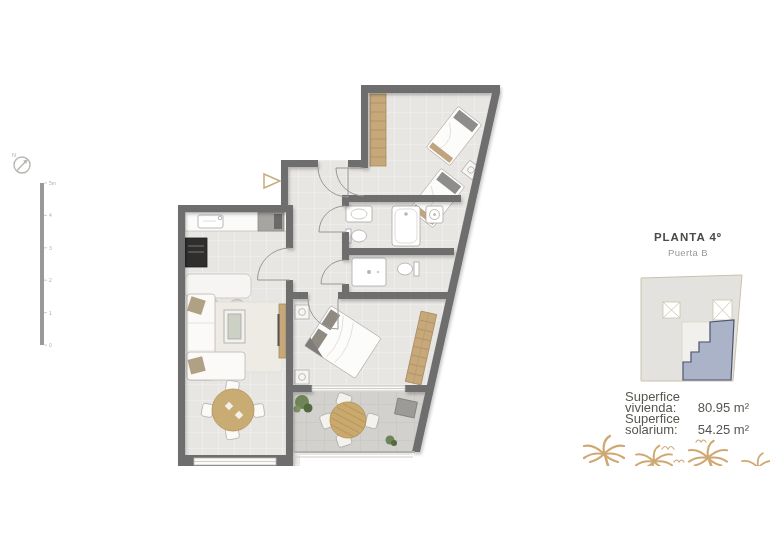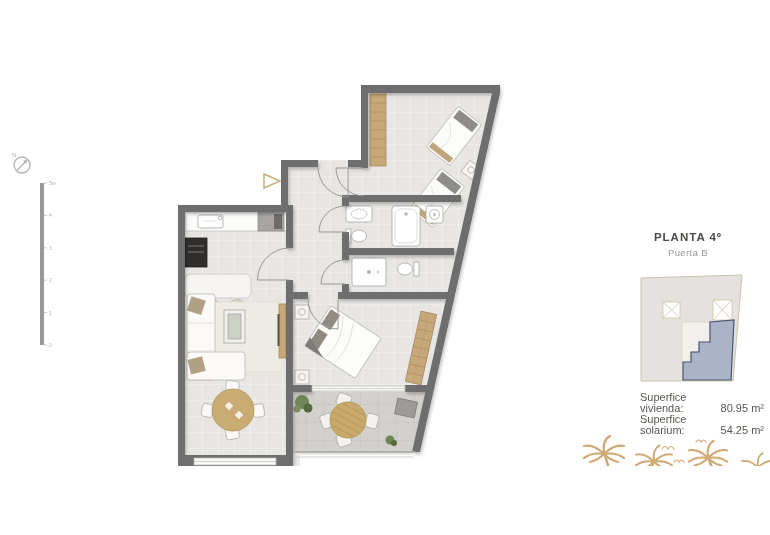--- a/index.html
+++ b/index.html
@@ -3,21 +3,21 @@
 <meta charset="utf-8">
 <style>
   html,body{margin:0;padding:0;background:#ffffff;}
   .canvas{position:relative;width:770px;height:466px;overflow:hidden;
           font-family:"Liberation Sans",sans-serif;background:#ffffff;}
   .abs{position:absolute;}
   .panel-title{left:600px;top:231px;width:176px;text-align:center;
                font-size:11.5px;font-weight:bold;letter-spacing:1px;color:#4a4a47;}
   .panel-subtitle{left:600px;top:247px;width:176px;text-align:center;
                   font-size:9.5px;color:#9a9894;letter-spacing:.4px;}
-  .area-block{left:640px;top:392px;width:124px;color:#57564f;font-size:11px;line-height:10.5px;}
+  .area-block{left:625px;top:392px;width:124px;color:#57564f;font-size:13px;line-height:10.5px;}
   .area-row{display:flex;align-items:flex-end;margin-bottom:1px;}
   .area-label{flex:1;}
   .area-value{min-width:40px;text-align:center;white-space:nowrap;}
   .footer-bar{left:8px;top:512px;width:762px;height:22px;background:#c2a06f;}
   .footer-text{position:absolute;left:0;top:5px;width:1524px;transform:scale(0.5);
                transform-origin:0 0;font-size:9.2px;line-height:11px;text-align:center;
                color:#f7eedd;}
   svg{display:block;}
 </style>
 </head>

